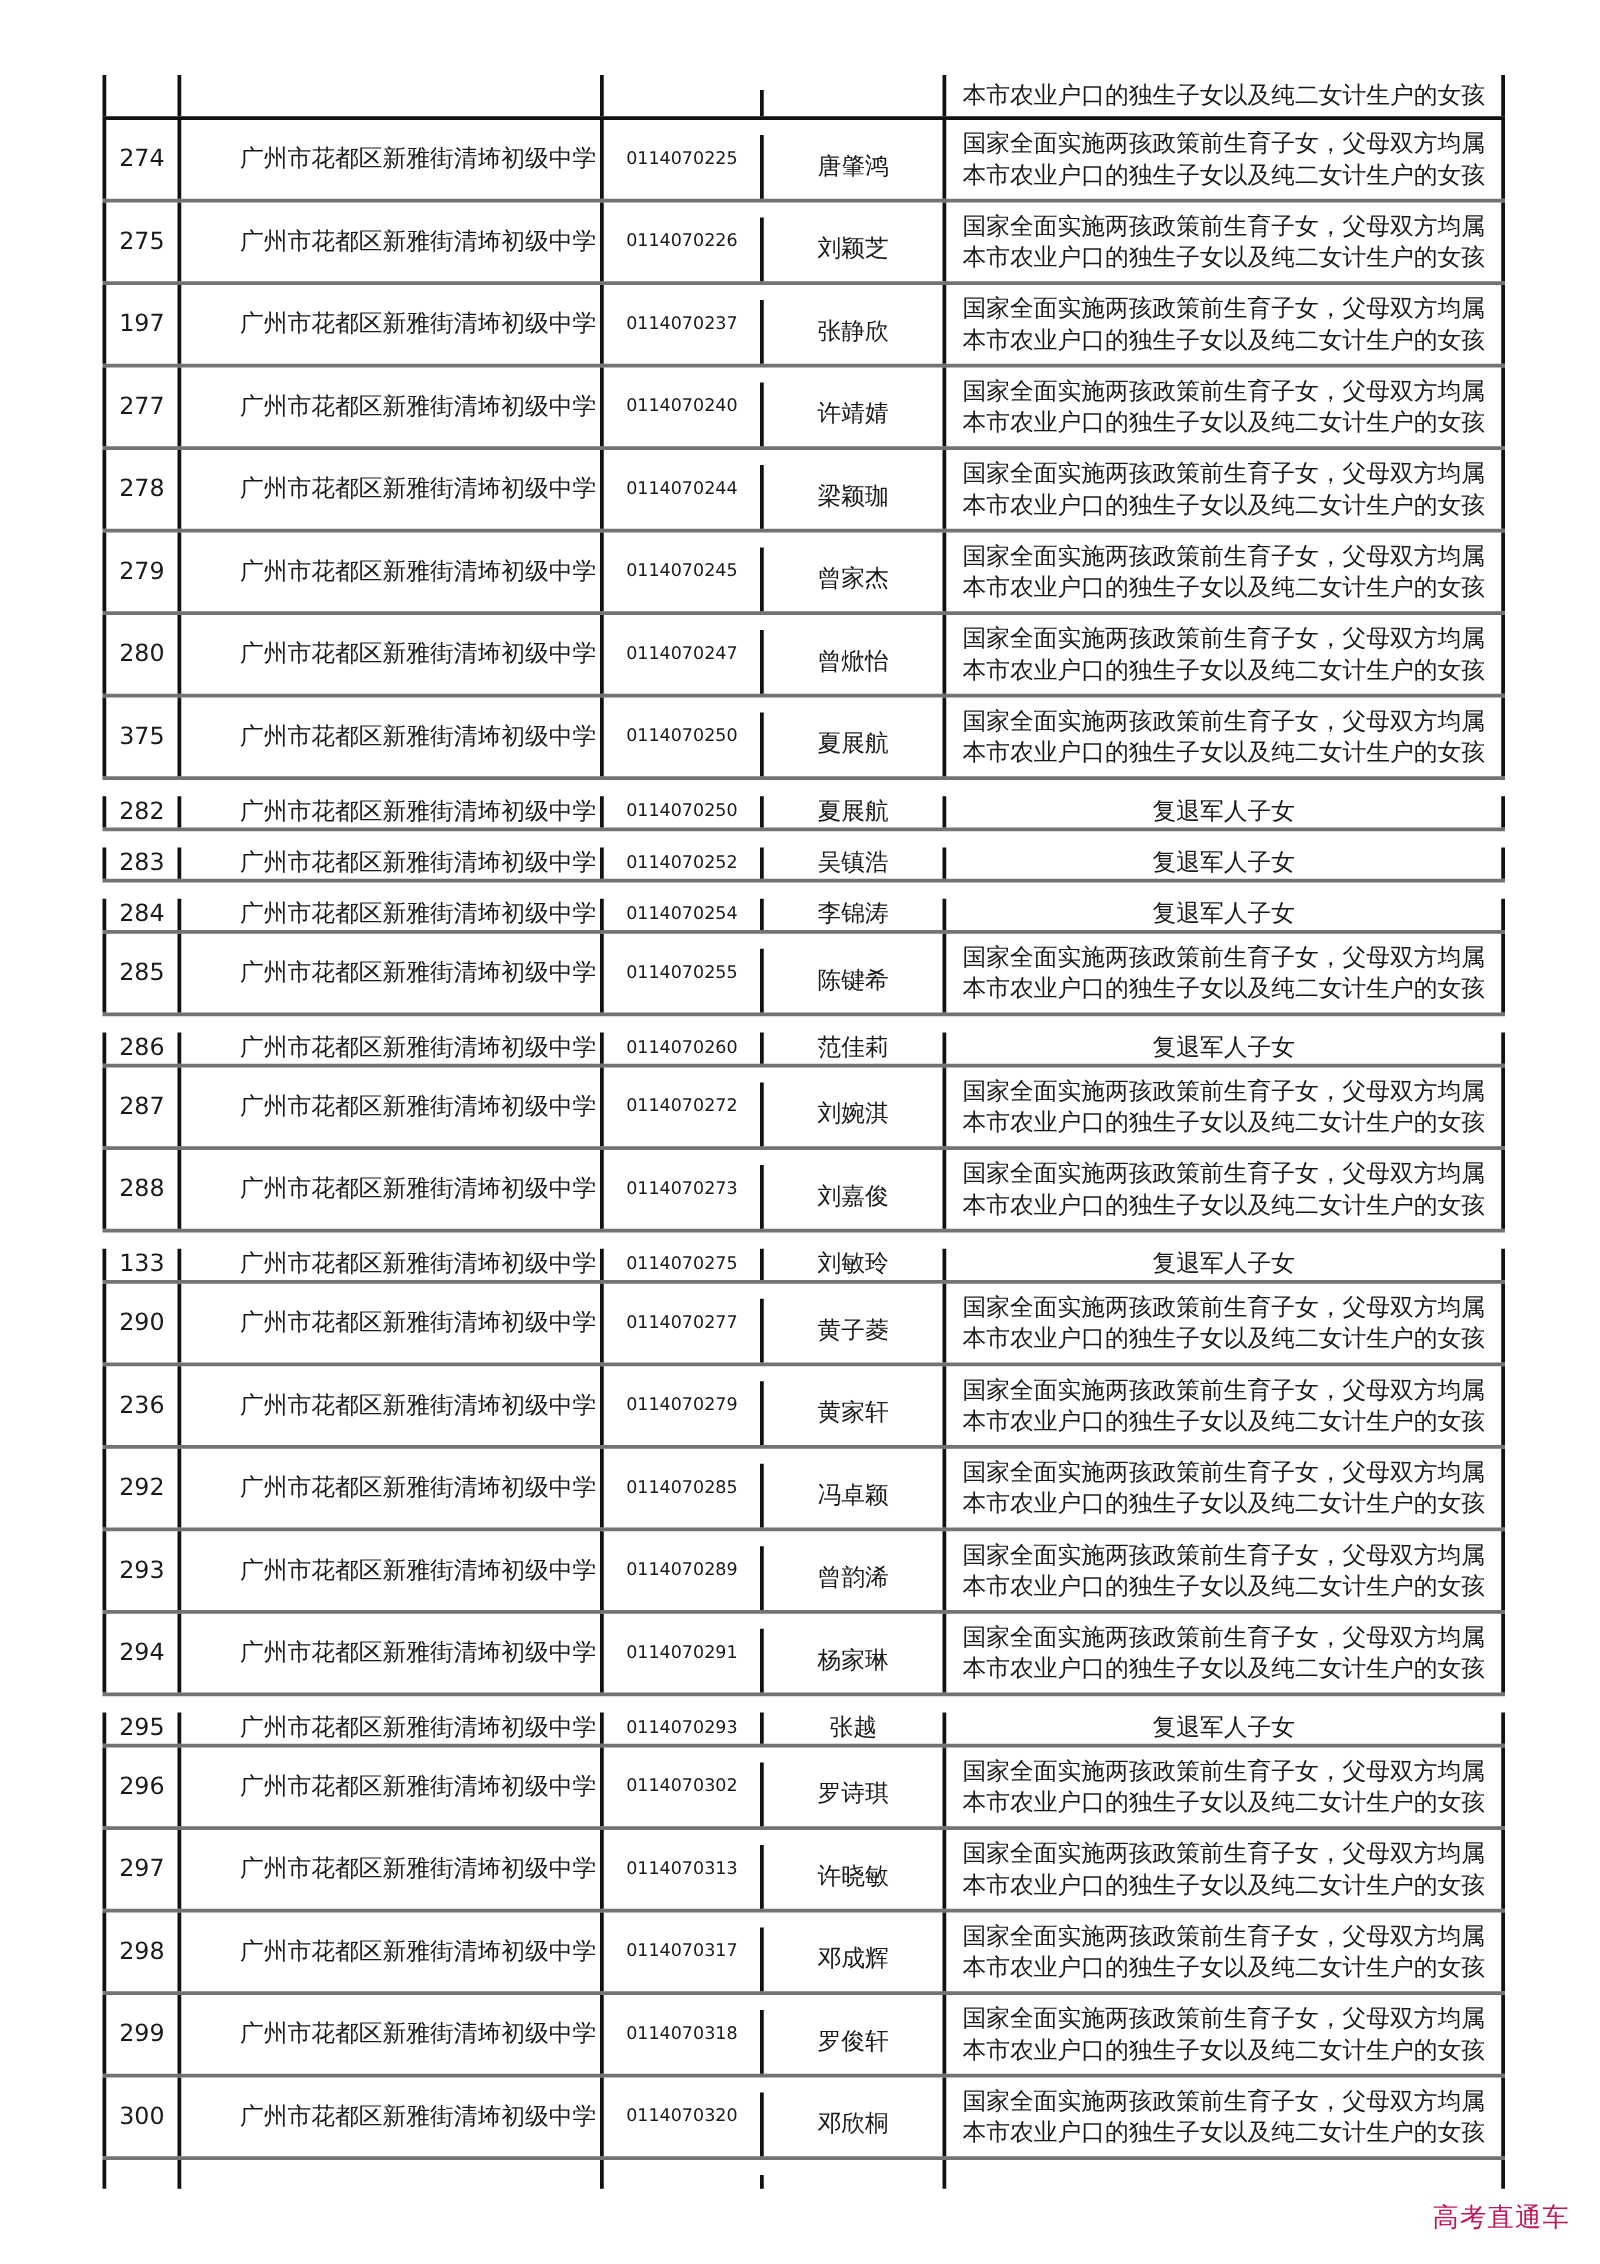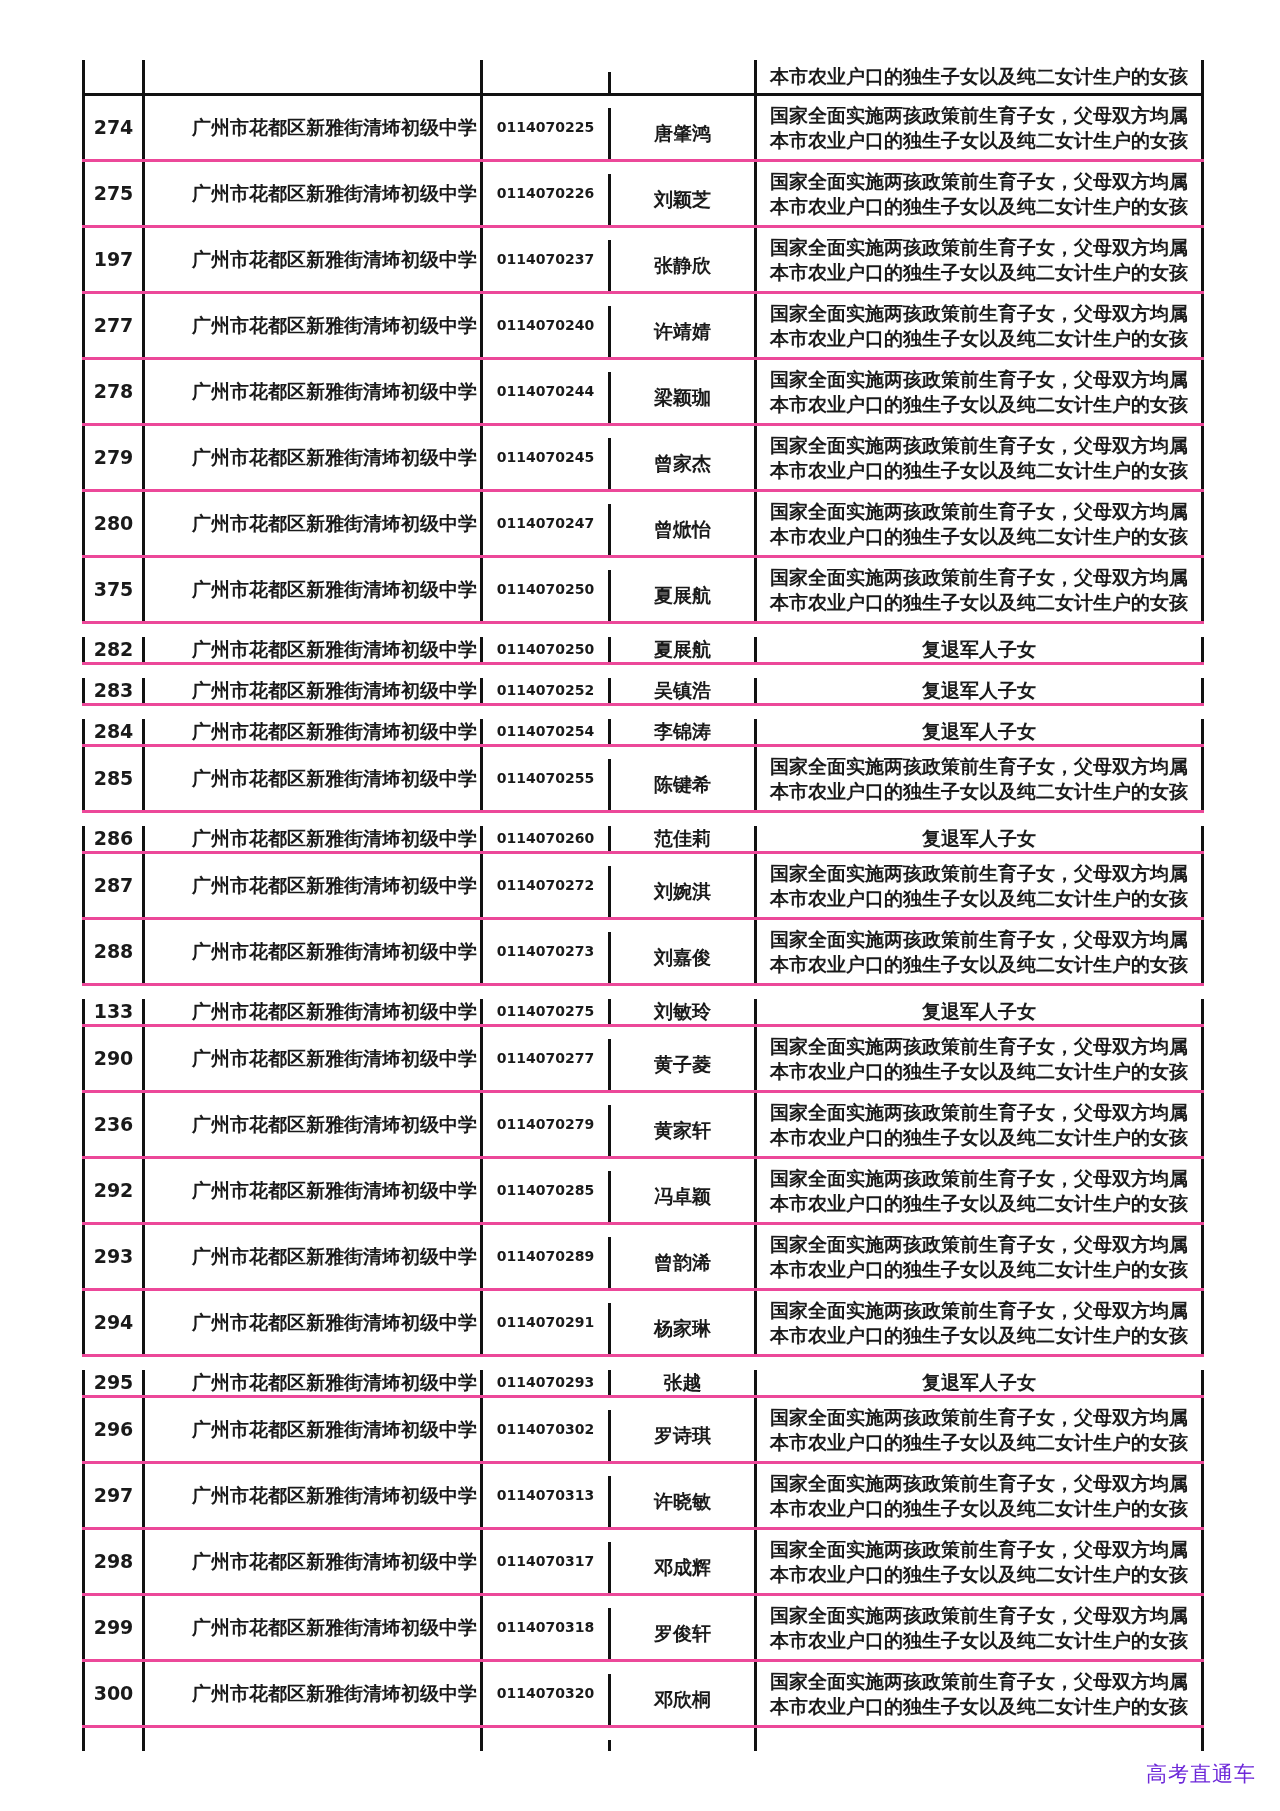--- a/index.html
+++ b/index.html
@@ -1,35 +1,35 @@
 <!DOCTYPE html>
 <html><head>
 <meta charset="utf-8">
 <style>
   html, body { margin: 0; padding: 0; background: #ffffff; }
   body { width: 1280px; height: 1811px; position: relative; overflow: hidden;
          font-family: "DejaVu Sans", "Liberation Sans", sans-serif; color: #1a1a1a; }
-  .table-wrap { position: absolute; left: 82px; top: 60px; width: 1122px; font-weight: bold; }
-  .row { display: flex; border-bottom: 3px solid #ec4899; box-sizing: border-box; }
+  .table-wrap { position: absolute; left: 82px; top: 60px; width: 1122px; }
+  .row { display: flex; border-bottom: 3px solid #737373; box-sizing: border-box; }
   .row.partial-top, .row.partial-bottom { border-bottom: none; }
   .row.partial-bottom { border-top: 0; }
   .cell { box-sizing: border-box; border-left: 3px solid #111; display: flex;
           align-items: center; justify-content: center; text-align: center;
           font-size: 19px; line-height: 25px; overflow: hidden; white-space: nowrap; }
   .cell.last { border-right: 3px solid #111; }
   .c-no { width: 60px; }
   .c-school { width: 338px; padding-left: 44px; }
   .c-id { width: 128px; font-size: 14px; }
   .c-name { width: 146px; margin-top: 12px; }
   .c-reason { width: 450px; flex-direction: column; padding: 0 8px; }
   .c-reason span { display: block; }
   .h2 { height: 66px; }
   .h1 { height: 41px; align-items: flex-end; }
   .watermark { position: absolute; left: 1146px; top: 1760px; font-size: 21px;
-               color: #6d28d9; letter-spacing: 1px; }
+               color: #be185d; letter-spacing: 1px; }
 </style>
 </head>
 <body>
 
 <div class="table-wrap" id="tbl">
   <div class="row partial-top" style="height:36px;border-bottom:3px solid #111;">
     <div class="cell c-no"></div>
     <div class="cell c-school"></div>
     <div class="cell c-id"></div>
     <div class="cell c-name"></div>

